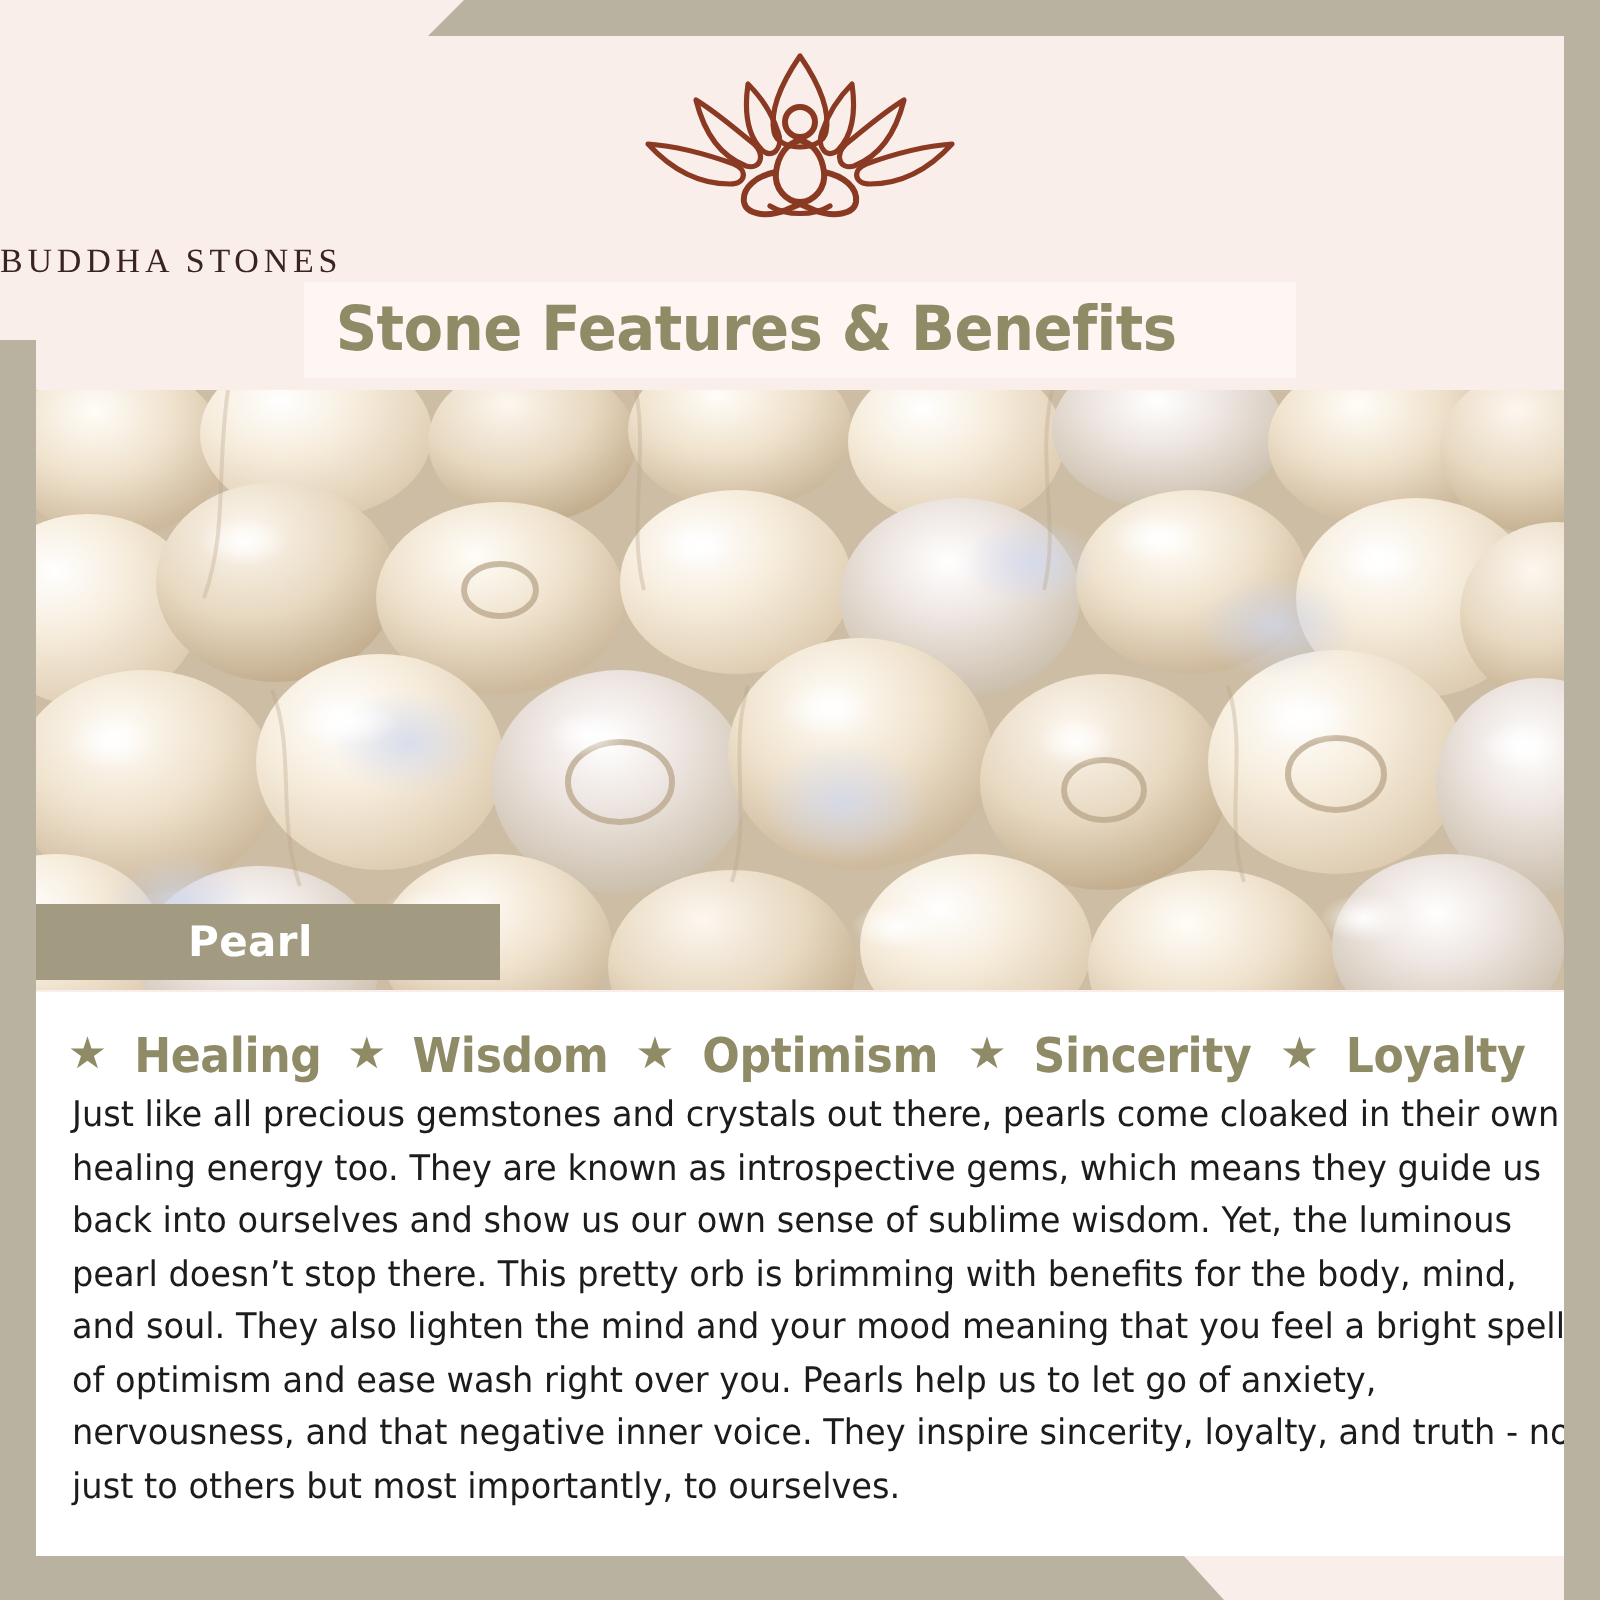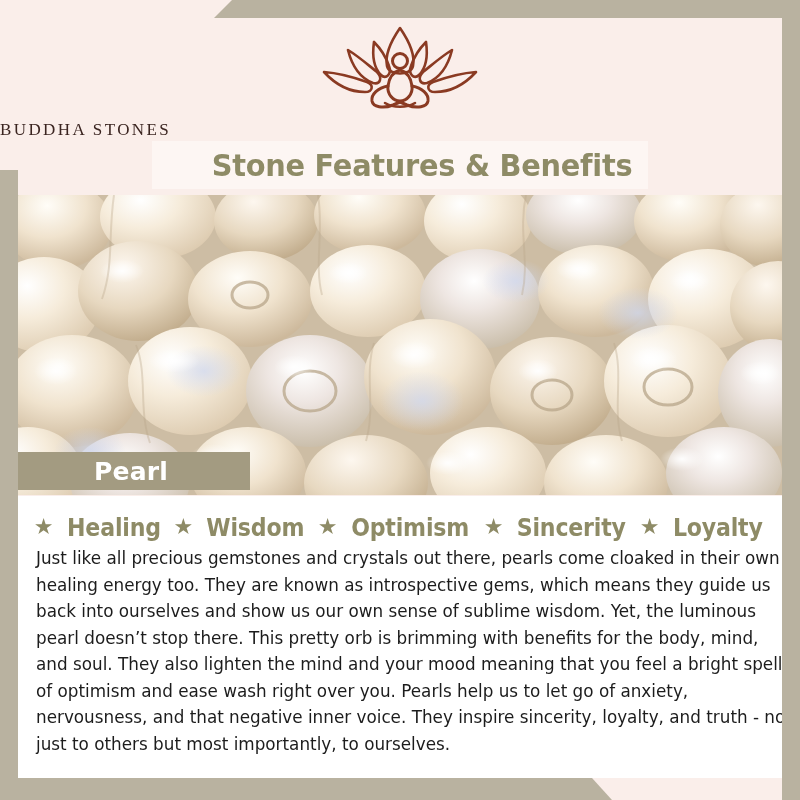--- a/index.html
+++ b/index.html
@@ -93,21 +93,21 @@
   
   .title-banner {
     position: absolute;
     top: 141px;
     left: 152px;
     width: 496px;
     height: 48px;
     background: #fdf6f3;
     display: flex;
     align-items: center;
-    justify-content: flex-end;
+    justify-content: flex-start;
     z-index: 3;
   }
   .title-text {
     font-family: "DejaVu Sans", sans-serif;
     font-size: 31px;
     font-weight: bold;
     color: #8e8b66;
     letter-spacing: -0.3px;
     transform: scaleX(0.93);
     white-space: nowrap;
@@ -133,21 +133,21 @@
     left: 18px;
     width: 232px;
     height: 38px;
     background: #a39b81;
     display: flex;
     align-items: center;
     z-index: 4;
   }
   .name-tag-text {
     font-family: "DejaVu Sans", sans-serif;
-    font-size: 25px;
+    font-size: 21px;
     font-weight: bold;
     color: #ffffff;
     margin-left: 76px;
     letter-spacing: 0.2px;
   }
 
   
   .content-panel {
     position: absolute;
     top: 496px;

